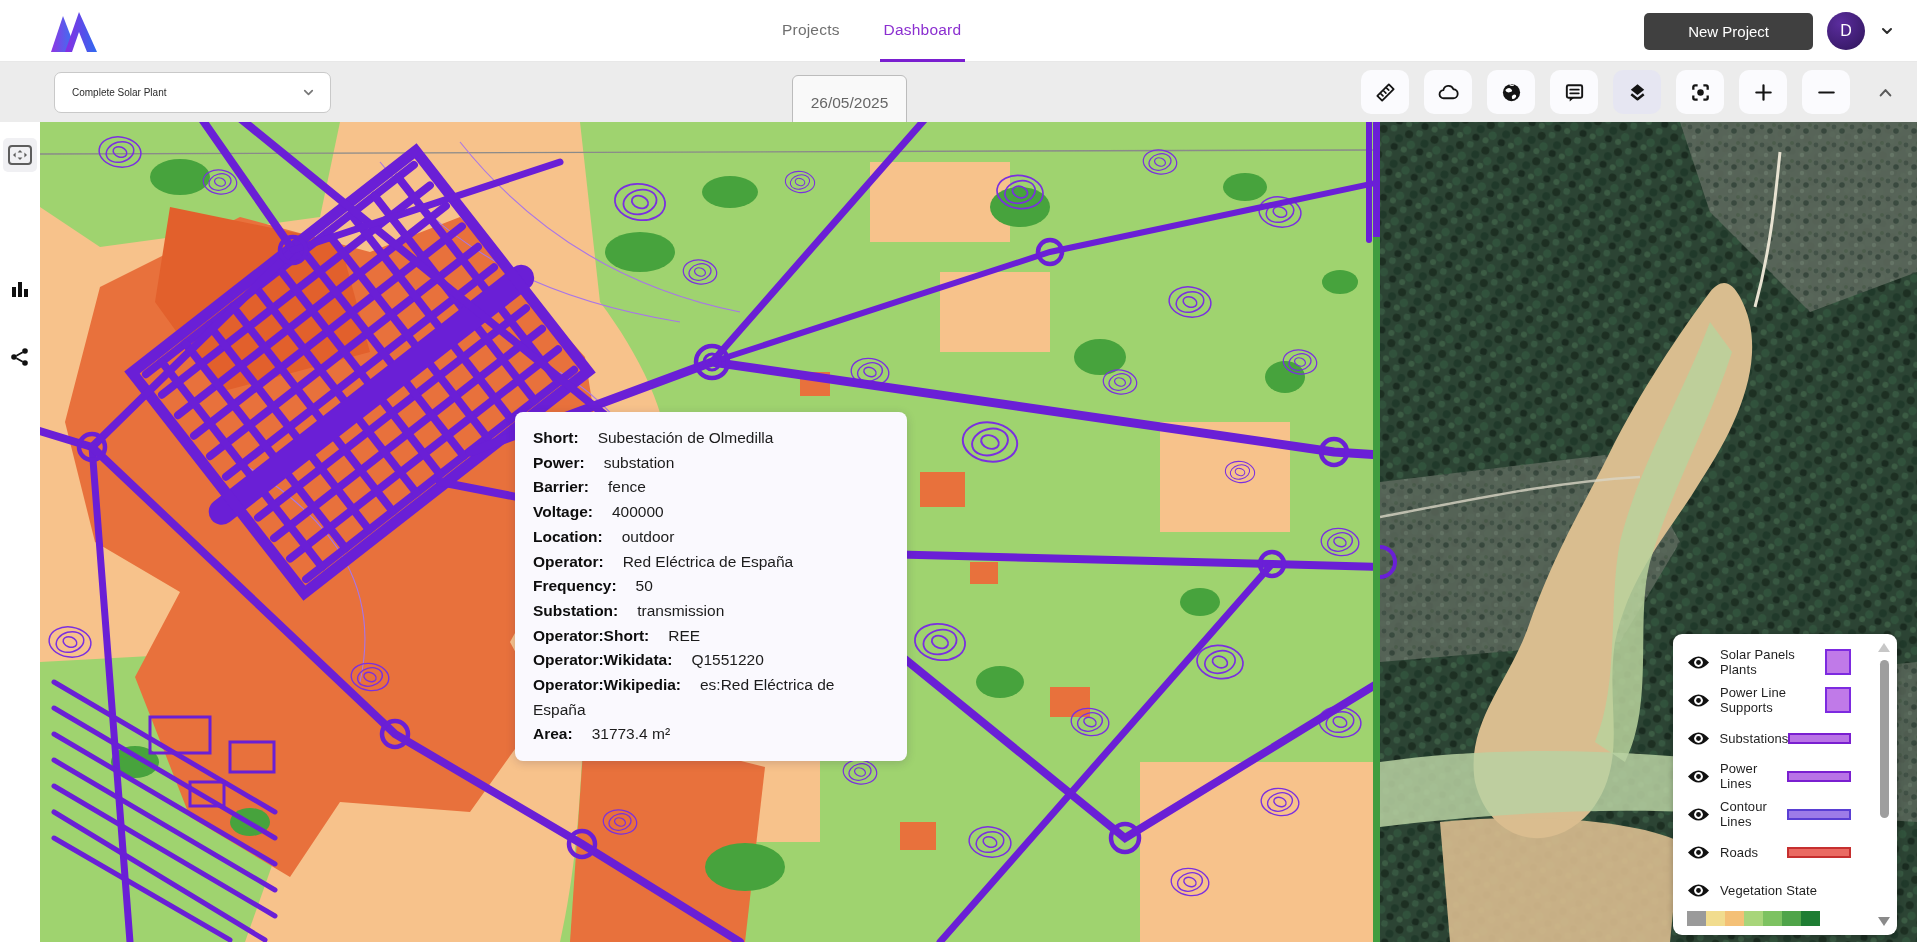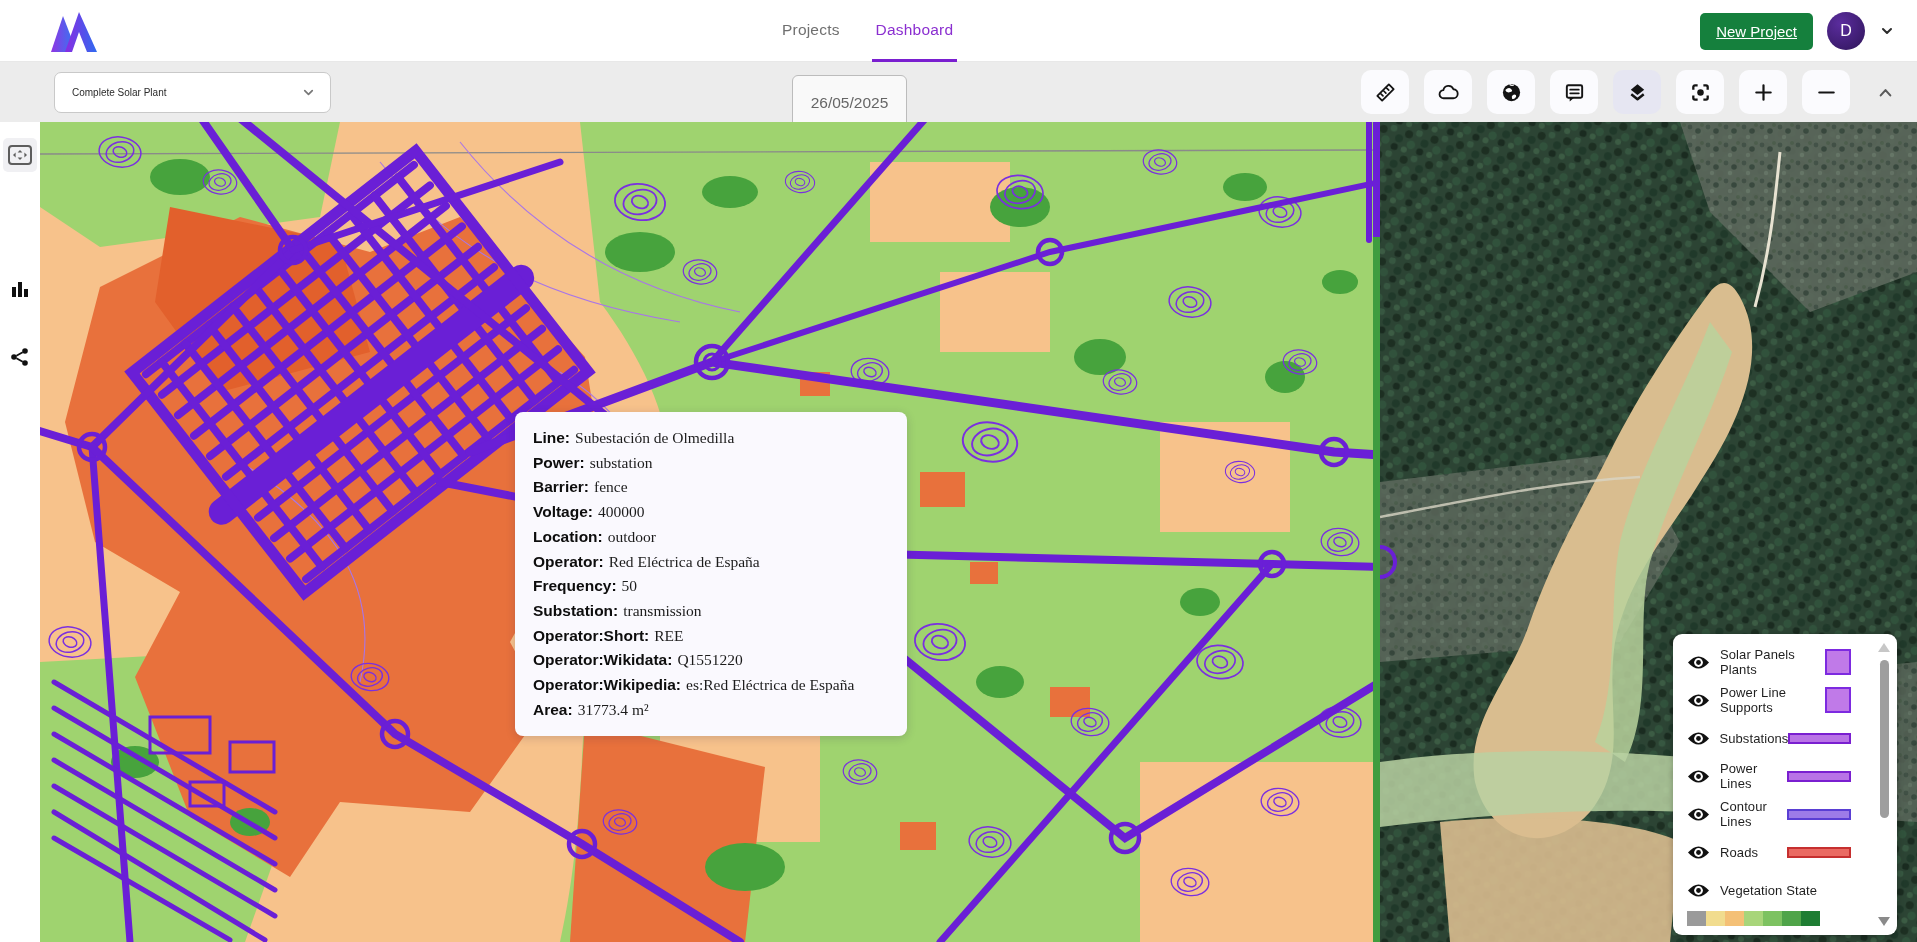--- a/index.html
+++ b/index.html
@@ -2,27 +2,27 @@
 <html><head>
 <meta charset="utf-8">
 <style>
   * { margin:0; padding:0; box-sizing:border-box; }
   html,body { width:1917px; height:942px; overflow:hidden; background:#fff;
               font-family:"Liberation Sans", sans-serif; }
 
   
   .navbar { position:relative; height:62px; background:#fff; border-bottom:1px solid #e8e8e8; }
   .logo { position:absolute; left:49px; top:10px; width:50px; height:42px; }
-  .nav-tabs { position:absolute; left:778px; top:0; height:62px; display:flex; gap:28px; }
+  .nav-tabs { position:absolute; left:778px; top:0; height:62px; display:flex; gap:36px; }
   .nav-tab { display:flex; align-items:center; height:100%; font-size:15.5px; color:#6f6f6f;
              cursor:pointer; border-bottom:3px solid transparent; padding:0 4px; letter-spacing:.2px; }
   .nav-tab.active { color:#8b2fd0; border-bottom-color:#7a1fd0; font-weight:400; }
   .nav-right { position:absolute; right:22px; top:0; height:62px; display:flex; align-items:center; gap:14px; }
-  .btn-primary { background:#15803d; color:#fff; border:none; border-radius:5px; height:37px;
-                 padding:0 16px; font-size:15px; font-family:inherit; cursor:pointer;text-decoration:underline; }
+  .btn-primary { background:#404040; color:#fff; border:none; border-radius:5px; height:37px;
+                 padding:0 44px; font-size:15px; font-family:inherit; cursor:pointer; }
   .avatar { width:38px; height:38px; border-radius:50%; color:#fff; font-size:16px; display:flex;
             align-items:center; justify-content:center;
             background:radial-gradient(circle at 35% 30%, #5b2d9e 0%, #3c1c6e 70%, #2c1452 100%); }
   .chev { width:16px; height:16px; }
 
   
   .toolbar { position:relative; height:60px; background:#ececec; }
   .select-box { position:absolute; left:54px; top:10px; width:277px; height:41px; background:#fff;
                 border:1px solid #c9c9c9; border-radius:7px; display:flex; align-items:center;
                 padding:0 14px 0 17px; font-size:10px; color:#2b2b2b; cursor:pointer; }
@@ -51,21 +51,21 @@
              background:linear-gradient(to bottom, #6a1fd6 0 115px, #3f9c3f 115px 100%); }
 
   .sat-wrap { position:relative; width:537px; height:820px; overflow:hidden; }
   .sat-wrap svg.satcanvas { position:absolute; inset:0; display:block; }
 
   
   .popup { position:absolute; left:475px; top:290px; width:392px; background:#faf9fe;
            border-radius:8px; padding:14px 18px; box-shadow:0 2px 10px rgba(40,20,80,.18);
            font-size:15.5px; line-height:24.7px; color:#1c1c1c; }
   .popup b { color:#0d0d0d; }
-  .popup .val { margin-left:5px;font-family:Liberation Serif, serif; }
+  .popup .val { margin-left:19px; }
 
   
   .legend { position:absolute; right:20px; bottom:7px; width:224px; height:301px; background:#fff;
             border-radius:9px; box-shadow:0 1px 6px rgba(0,0,0,.25); padding:9px 16px 6px 0; }
   .legend-row { display:flex; align-items:center; height:38px; padding:0 30px 0 14px; }
   .legend-row .eye { width:24px; display:flex; cursor:pointer; }
   .legend-row .lab { flex:1; font-size:13px; color:#1f1f1f; margin-left:9px; letter-spacing:.1px; }
   .sw { border-style:solid; border-width:2px; }
   .sw.square { width:26px; height:26px; }
   .sw.bar { width:64px; height:11px; }
@@ -347,21 +347,21 @@
       </g>
 
       <g stroke="#6a1fd6" fill="none" stroke-width="3">
         <rect x="110" y="595" width="60" height="36"></rect>
           <rect x="190" y="620" width="44" height="30"></rect>
         <rect x="150" y="660" width="34" height="24"></rect>
       </g>
     </svg>
 
     <div class="popup">
-      <div><b>Line:</b><span class="val">Subestación de Olmedilla</span></div>
+      <div><b>Short:</b><span class="val">Subestación de Olmedilla</span></div>
       <div><b>Power:</b><span class="val">substation</span></div>
       <div><b>Barrier:</b><span class="val">fence</span></div>
       <div><b>Voltage:</b><span class="val">400000</span></div>
       <div><b>Location:</b><span class="val">outdoor</span></div>
       <div><b>Operator:</b><span class="val">Red Eléctrica de España</span></div>
       <div><b>Frequency:</b><span class="val">50</span></div>
       <div><b>Substation:</b><span class="val">transmission</span></div>
       <div><b>Operator:Short:</b><span class="val">REE</span></div>
       <div><b>Operator:Wikidata:</b><span class="val">Q1551220</span></div>
       <div><b>Operator:Wikipedia:</b><span class="val">es:Red Eléctrica de España</span></div>

